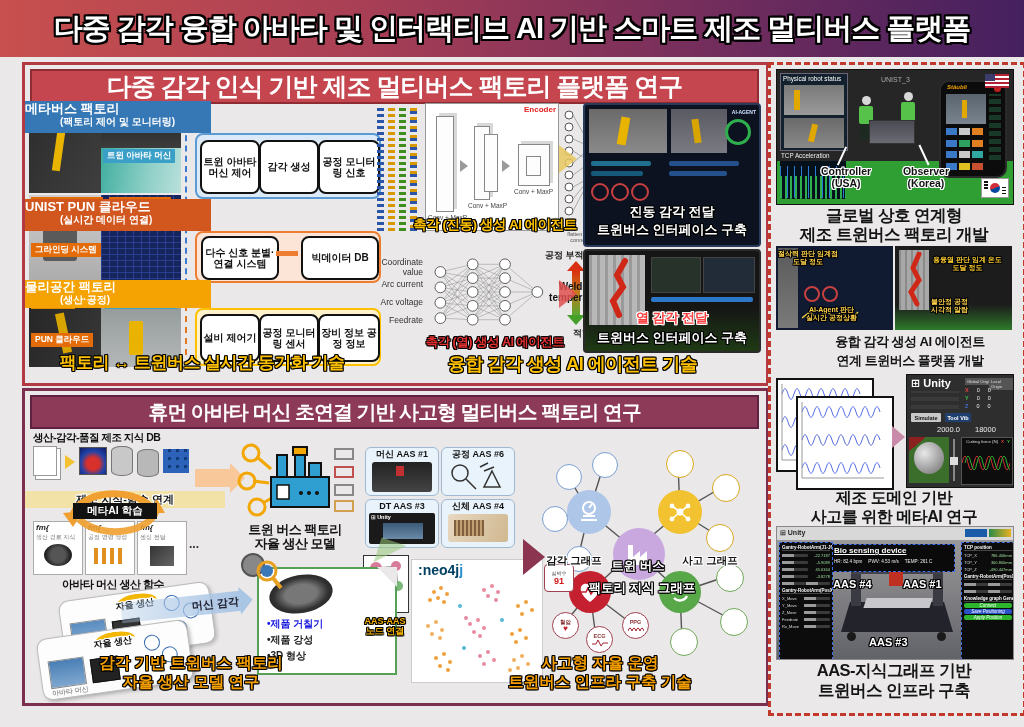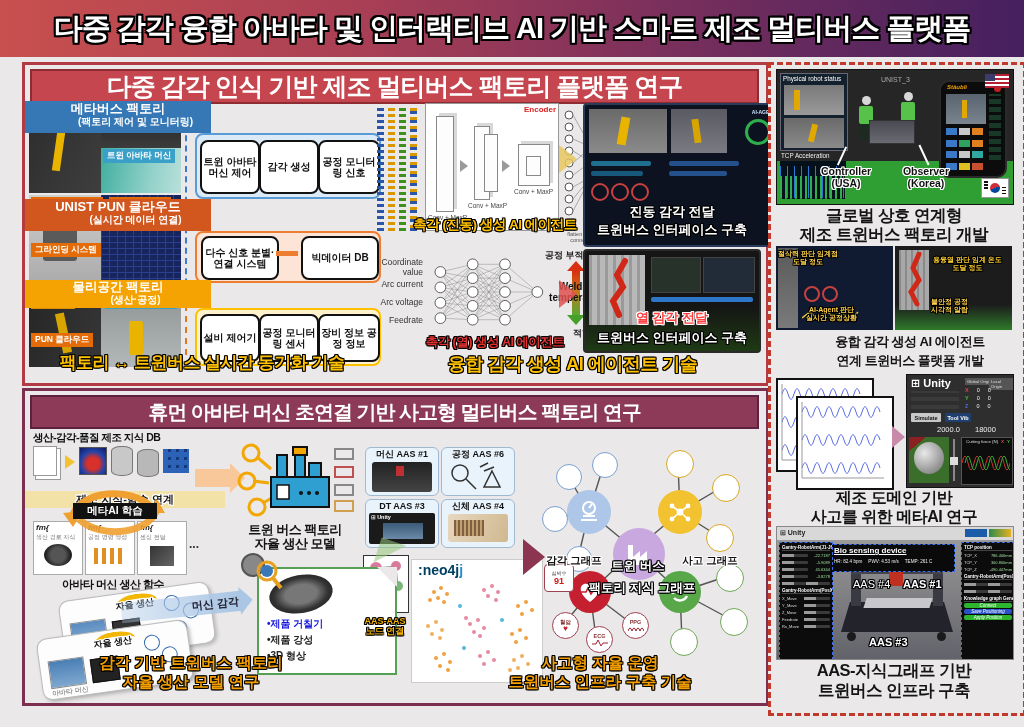--- a/index.html
+++ b/index.html
@@ -20,21 +20,21 @@
   .sec-h1{left:5px;top:4px;width:725px;height:31px;background:#c5464f;border:2px solid #8e2c33;
      color:#fff;font-weight:800;font-size:25px;letter-spacing:-1px;}
   .sec-h2{left:5px;top:4px;width:725px;height:30px;background:#8c3a57;border:2px solid #5e2140;
      color:#fff;font-weight:800;font-size:20px;letter-spacing:-1px;}
   .rcol{left:768px;top:62px;width:252px;height:648px;border:3px dashed #c0392b;background:#eae8e9;}
   
   .chip{position:absolute;font-size:8.5px;font-weight:700;color:#fff;padding:1px 4px;white-space:nowrap;}
   .chip-o{background:#e36c09;} .chip-y{background:#dd8c00;} .chip-b{background:#3ba0c8;}
   .photo{position:absolute;overflow:hidden;}
   
-  .flow-h{position:absolute;left:0;width:186px;color:#fff;text-align:center;font-weight:800;}
+  .flow-h{position:absolute;left:0;width:186px;color:#fff;font-weight:800;}
   .flow-t{font-size:13px;line-height:15px;} .flow-s{font-size:10px;line-height:12px;font-weight:700;padding-left:35px;}
   .flow-box{position:absolute;background:#fff;border:2px solid #111;border-radius:8px;
      font-size:10px;font-weight:700;color:#111;display:flex;align-items:center;justify-content:center;
      text-align:center;line-height:11.5px;padding:1px;}
   .cap-y{color:#ffc000;font-weight:800;}
   .cap-o{color:#f59e00;font-weight:800;}
   .cap-r{color:#e33030;font-weight:800;}
   .kcap{color:#141414;font-weight:800;text-align:center;letter-spacing:-0.5px;}
   .mini{line-height:1.1;}
   .aasbox{position:absolute;width:72px;height:47px;background:#e9f3fb;border:1.5px solid #9fb9d2;
@@ -154,21 +154,21 @@
         <path d="M12 8L30 40M12 32L30 40M12 56L30 40M12 44L30 55M12 68L30 55M12 80L30 70M12 92L30 70M12 104L30 70" stroke="#999" fill="none" stroke-width="0.8"></path>
         <circle cx="33" cy="40" r="5" fill="#7ac943" stroke="#444"></circle>
         <circle cx="33" cy="55" r="5" fill="#2b6cb3" stroke="#444"></circle>
         <circle cx="33" cy="70" r="5" fill="#e8a33d" stroke="#444"></circle>
       </svg>
       <span class="abs" style="left:178px;top:130px;font-size:5.5px;color:#555;width:56px;text-align:center;">flatten &amp; fully connected</span>
     </div>
     <div class="abs cap-y ob ctr" style="left:352px;top:150px;width:236px;height:20px;font-size:13.5px;letter-spacing:-0.5px;">촉각 (진동) 생성 AI 에이전트</div>
     <div class="abs" style="left:534px;top:80px;width:0;height:0;border-left:18px solid #e8c860;border-top:14px solid transparent;border-bottom:14px solid transparent;opacity:.85;"></div>
 
-    <div class="abs" style="left:558px;top:38px;width:174px;height:140px;background:#0c1220;border:2px solid #2a3a5a;border-radius:4px;overflow:hidden;padding-left:20px;">
+    <div class="abs" style="left:558px;top:38px;width:174px;height:140px;background:#0c1220;border:2px solid #2a3a5a;border-radius:4px;overflow:hidden;">
       <div class="abs" style="left:4px;top:4px;width:78px;height:44px;background:linear-gradient(#6a6a6a,#8a8a8a);">
         <div class="abs" style="left:30px;top:8px;width:9px;height:28px;background:#e8b400;transform:rotate(10deg);"></div>
       </div>
       <div class="abs" style="left:86px;top:4px;width:56px;height:44px;background:linear-gradient(#5a5a62,#7a7a82);">
         <div class="abs" style="left:22px;top:10px;width:7px;height:24px;background:#d8a400;transform:rotate(-8deg);"></div>
       </div>
       <span class="abs" style="right:3px;top:4px;font-size:5px;color:#cfe2ff;font-weight:700;">AI-AGENT</span>
       <div class="abs" style="right:8px;top:14px;width:20px;height:20px;border:3px solid #2fae4e;border-radius:50%;"></div>
       <div class="abs" style="left:6px;top:56px;width:60px;height:5px;background:#1f6f8f;border-radius:2px;"></div>
       <div class="abs" style="left:6px;top:66px;width:52px;height:5px;background:#16597a;border-radius:2px;"></div>
@@ -780,21 +780,21 @@
 
         <div class="abs" style="left:52px;top:4px;width:124px;height:26px;background:#0a0a0a;border:1.5px dashed #3a6cf0;">
           <span style="position:absolute;left:4px;top:1px;font-size:8px;font-weight:700;color:#fff;text-decoration:underline;">Bio sensing device</span>
           <div class="abs" style="left:4px;top:14px;width:118px;display:flex;gap:6px;font-size:4.6px;color:#eee;">
             <span>HR: 82.4 bpm</span>
               <span>PWV: 4.53 m/s</span>
               <span>TEMP: 261 C</span>
           </div>
         </div>
 
-        <span class="abs ob" style="left:56px;top:38px;font-size:11px;font-weight:400;color:#fff;margin-left:20px;">AAS #4</span>
+        <span class="abs ob" style="left:56px;top:38px;font-size:11px;font-weight:700;color:#fff;">AAS #4</span>
         <span class="abs ob" style="left:126px;top:38px;font-size:11px;font-weight:800;color:#fff;">AAS #1</span>
         <span class="abs ob" style="left:92px;top:96px;font-size:11px;font-weight:800;color:#fff;">AAS #3</span>
 
         <div class="console" style="left:2px;top:2px;width:48px;height:114px;">
           <div class="chd">Gantry-RobotArm(J1-J6)</div>
           <div class="crow">
               <div class="cbar"></div>
               <span class="cv">-22.7187</span>
             </div>
           <div class="crow">

